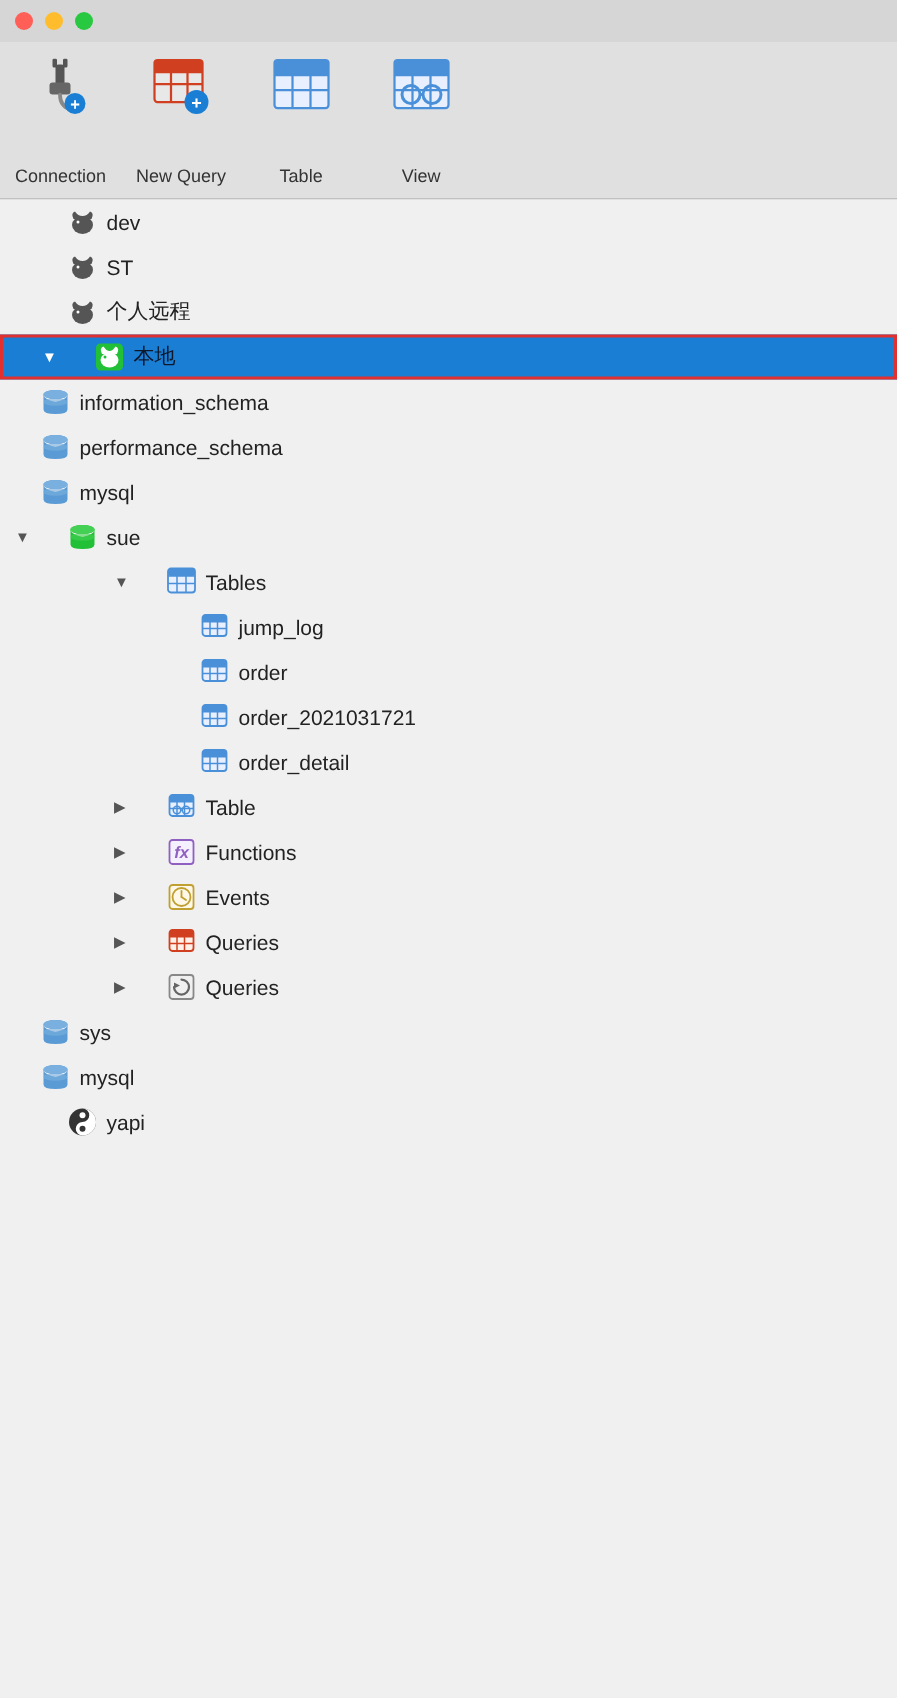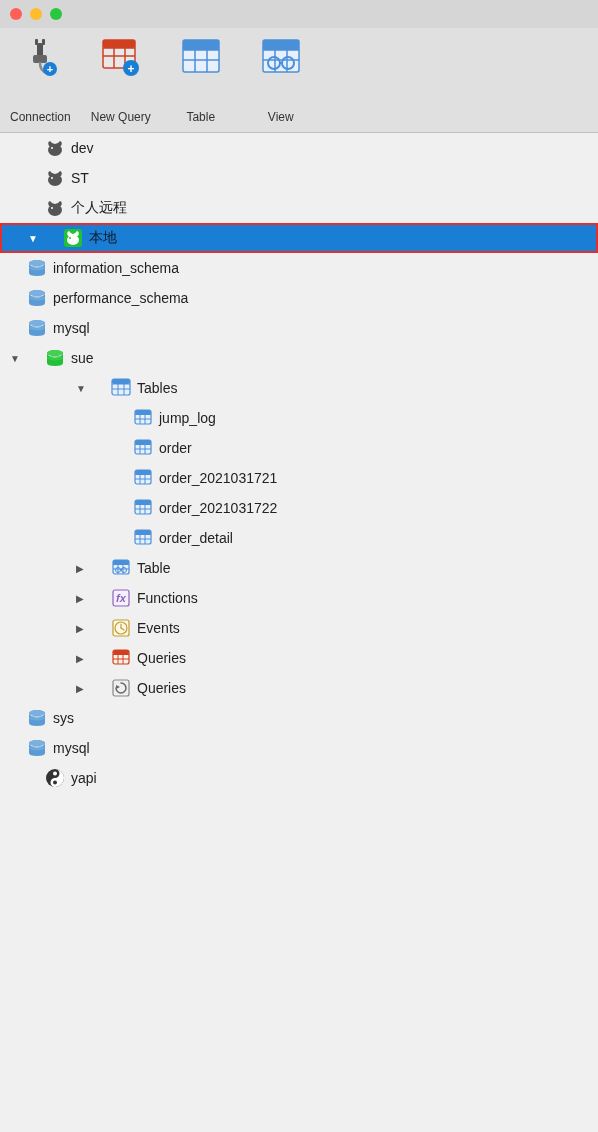--- a/index.html
+++ b/index.html
@@ -345,58 +345,45 @@
         <rect x="1" y="1" width="16" height="4.5" rx="2" fill="#4a90d9"></rect>
         <line x1="1" y1="5.5" x2="17" y2="5.5" stroke="#4a90d9" stroke-width="1"></line>
         <line x1="1" y1="10" x2="17" y2="10" stroke="#4a90d9" stroke-width="1"></line>
         <line x1="6" y1="1" x2="6" y2="15" stroke="#4a90d9" stroke-width="1"></line>
         <line x1="11" y1="1" x2="11" y2="15" stroke="#4a90d9" stroke-width="1"></line>
       </svg>
     </span>
     <span class="item-label">order_2021031721</span>
   </div>
 
+
   <div class="tree-item indent-4">
     <span class="leaf-icon">
       <svg width="18" height="18" viewBox="0 0 18 18">
         <rect x="1" y="1" width="16" height="14" rx="2" fill="#e8f0ff" stroke="#4a90d9" stroke-width="1.2"></rect>
         <rect x="1" y="1" width="16" height="4.5" rx="2" fill="#4a90d9"></rect>
         <line x1="1" y1="5.5" x2="17" y2="5.5" stroke="#4a90d9" stroke-width="1"></line>
         <line x1="1" y1="10" x2="17" y2="10" stroke="#4a90d9" stroke-width="1"></line>
         <line x1="6" y1="1" x2="6" y2="15" stroke="#4a90d9" stroke-width="1"></line>
         <line x1="11" y1="1" x2="11" y2="15" stroke="#4a90d9" stroke-width="1"></line>
       </svg>
     </span>
-    <span class="item-label">order_2021031722</span>
-  </div>
-
-  <div class="tree-item indent-4">
+    <span class="item-label">order_detail</span>
+  </div>
+
+  <div class="tree-item indent-3">
+    <span style="font-size:10px; color:#555; width:12px;">▶</span>
     <span class="leaf-icon">
       <svg width="18" height="18" viewBox="0 0 18 18">
         <rect x="1" y="1" width="16" height="14" rx="2" fill="#e8f0ff" stroke="#4a90d9" stroke-width="1.2"></rect>
         <rect x="1" y="1" width="16" height="4.5" rx="2" fill="#4a90d9"></rect>
         <line x1="1" y1="5.5" x2="17" y2="5.5" stroke="#4a90d9" stroke-width="1"></line>
         <line x1="1" y1="10" x2="17" y2="10" stroke="#4a90d9" stroke-width="1"></line>
         <line x1="6" y1="1" x2="6" y2="15" stroke="#4a90d9" stroke-width="1"></line>
         <line x1="11" y1="1" x2="11" y2="15" stroke="#4a90d9" stroke-width="1"></line>
-      </svg>
-    </span>
-    <span class="item-label">order_detail</span>
-  </div>
-
-  <div class="tree-item indent-3">
-    <span style="font-size:10px; color:#555; width:12px;">▶</span>
-    <span class="leaf-icon">
-      <svg width="18" height="18" viewBox="0 0 18 18">
-        <rect x="1" y="1" width="16" height="14" rx="2" fill="#e8f0ff" stroke="#4a90d9" stroke-width="1.2"></rect>
-        <rect x="1" y="1" width="16" height="4.5" rx="2" fill="#4a90d9"></rect>
-        <line x1="1" y1="5.5" x2="17" y2="5.5" stroke="#4a90d9" stroke-width="1"></line>
-        <line x1="1" y1="10" x2="17" y2="10" stroke="#4a90d9" stroke-width="1"></line>
-        <line x1="6" y1="1" x2="6" y2="15" stroke="#4a90d9" stroke-width="1"></line>
-        <line x1="11" y1="1" x2="11" y2="15" stroke="#4a90d9" stroke-width="1"></line>
 
         <circle cx="6" cy="11" r="2.5" fill="none" stroke="#4a90d9" stroke-width="1"></circle>
         <circle cx="12" cy="11" r="2.5" fill="none" stroke="#4a90d9" stroke-width="1"></circle>
         <line x1="8.5" y1="11" x2="9.5" y2="11" stroke="#4a90d9" stroke-width="1"></line>
       </svg>
     </span>
     <span class="item-label">Table</span>
   </div>
 
   <div class="tree-item indent-3">

